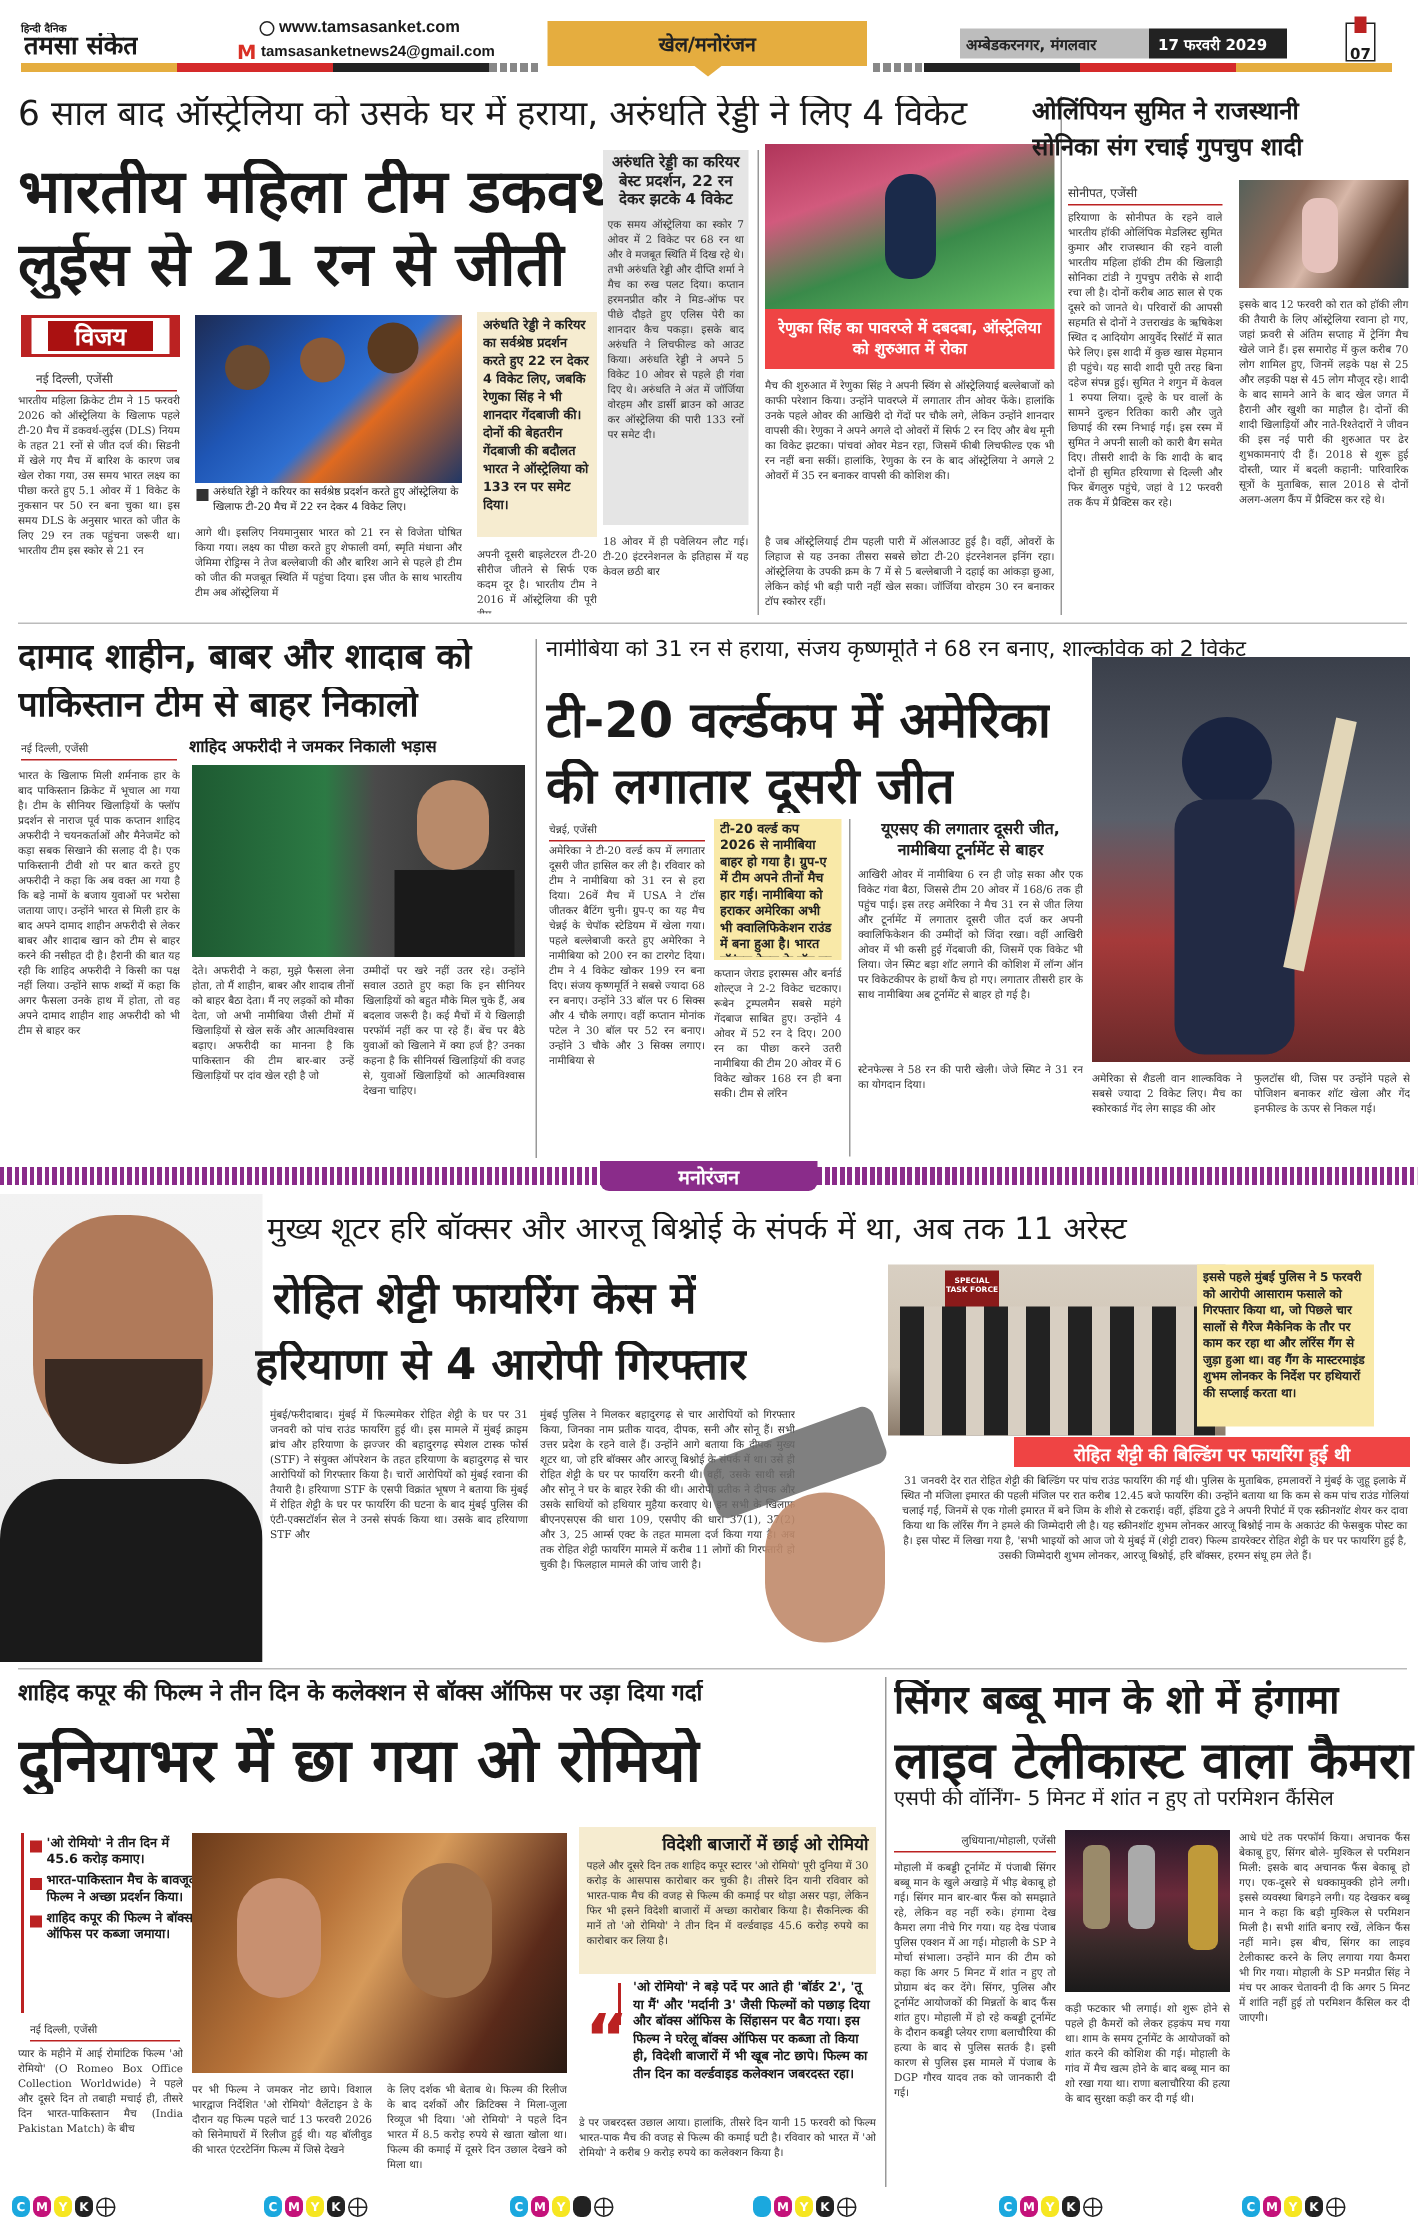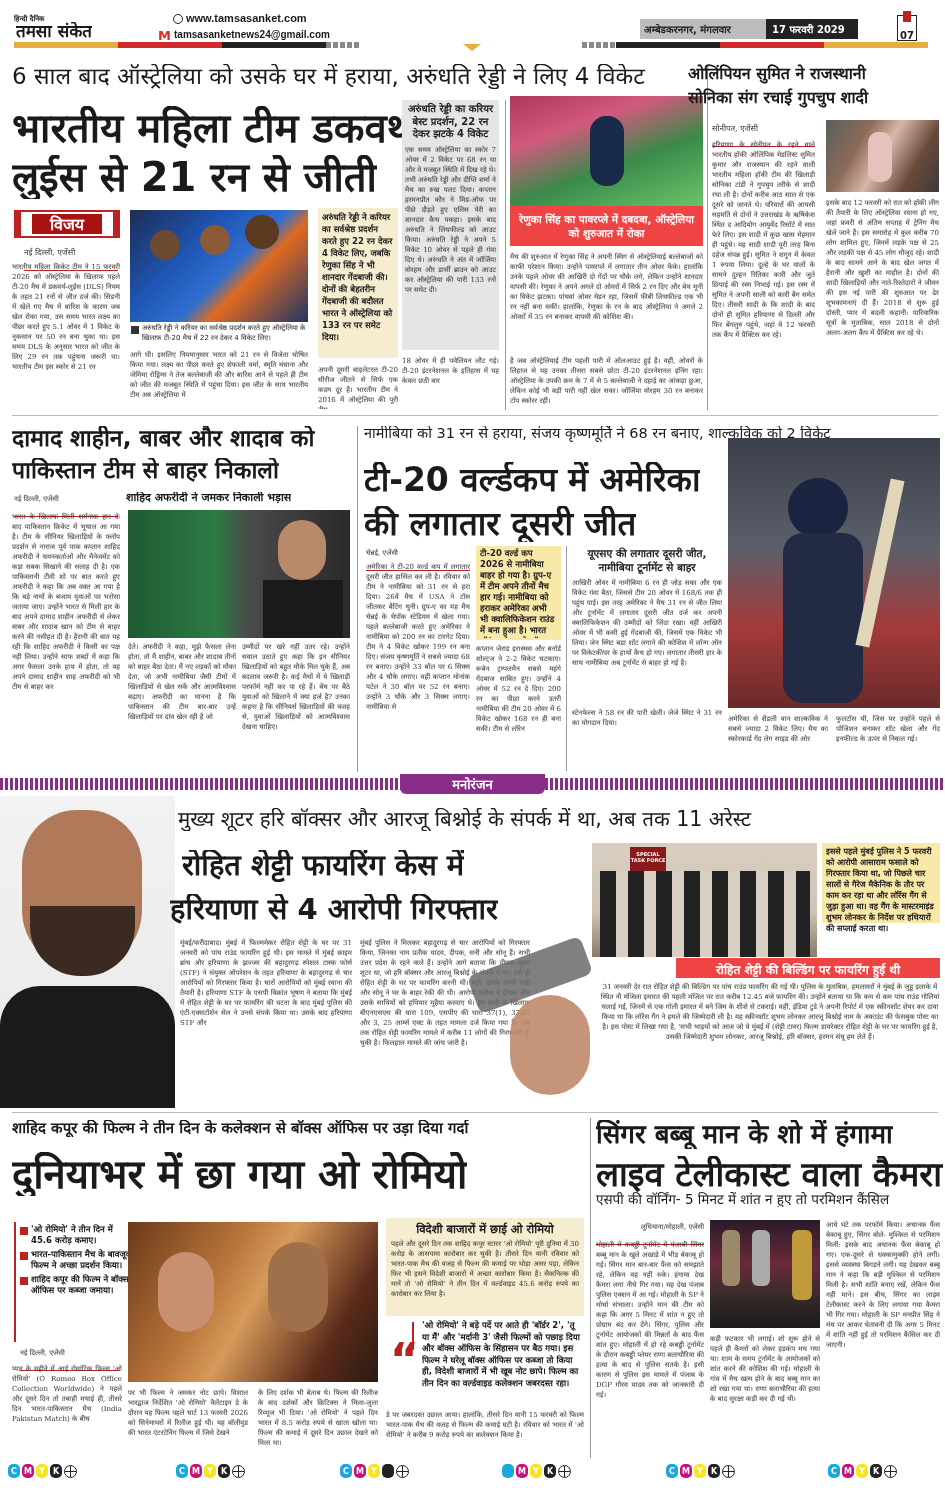--- a/index.html
+++ b/index.html
@@ -1,21 +1,21 @@
 <!DOCTYPE html>
 <html><head>
 <meta charset="utf-8">
 <style>
 *{box-sizing:border-box;margin:0;padding:0}
 body{width:945px;height:1488px;background:#fff;font-family:"DejaVu Sans",sans-serif;color:#1a1a1a;position:relative;overflow:hidden}
 .abs{position:absolute}
 .hd{font-family:"DejaVu Sans",sans-serif;font-weight:bold;color:#1a1a1a;line-height:1.1;overflow:hidden;white-space:nowrap}
 .body{font-family:"DejaVu Serif",serif;font-size:7px;line-height:10px;color:#333;text-align:justify;overflow:hidden}
 .photo{overflow:hidden}
-.dateline{font-size:8px;color:#333;border-bottom:1.5px solid #b22;padding-bottom:13px;font-family:"DejaVu Serif",serif}
+.dateline{font-size:8px;color:#333;border-bottom:1.5px solid #b22;padding-bottom:3px;font-family:"DejaVu Serif",serif}
 .box-gray{background:#e5e5e5}
 .box-cream{background:#f6ecd0}
 .box-yellow{background:#f9e9a8}
 .caption-bar{background:#ef4444;color:#fff;font-weight:bold;text-align:center;font-family:"DejaVu Sans",sans-serif}
 .bar{height:6px}
 .cmyk{display:flex;gap:2px;align-items:center}
 .cmyk span{width:12px;height:14px;border-radius:5px;font-size:8px;color:#fff;display:flex;align-items:center;justify-content:center;font-family:"DejaVu Sans",sans-serif;font-weight:bold}
 .reg{width:13px;height:13px;border:1px solid #222;border-radius:50%;position:relative}
 .reg:before{content:"";position:absolute;left:5px;top:0;width:1px;height:11px;background:#222}
 .reg:after{content:"";position:absolute;top:5px;left:0;height:1px;width:11px;background:#222}
@@ -24,20 +24,23 @@
 </head>
 <body>
 
 <div class="abs" style="left:0;top:0;width:945px;height:52px">
   <div class="abs" style="left:14px;top:14px;font-size:7px;font-weight:bold">हिन्दी दैनिक</div>
   <div class="abs hd" style="left:16px;top:22px;font-size:17px">तमसा संकेत</div>
   <div class="abs" style="left:173px;top:14px;width:10px;height:10px;border:1px solid #222;border-radius:50%"></div>
   <div class="abs" style="left:186px;top:12px;font-size:11px;font-weight:bold;font-family:'Liberation Sans',sans-serif">www.tamsasanket.com</div>
   <div class="abs" style="left:158px;top:28px;font-size:13px;font-weight:bold;color:#d93025">M</div>
   <div class="abs" style="left:174px;top:29px;font-size:10px;font-weight:bold;font-family:'Liberation Sans',sans-serif">tamsasanketnews24@gmail.com</div>
+  <div class="abs" style="left:365px;top:14px;width:213px;height:30px;background:#e5ad3f;display:flex;align-items:center;justify-content:center">
+    <span style="font-size:13px;font-weight:bold;color:#222">खेल/मनोरंजन</span>
+  </div>
   <div class="abs" style="left:463px;top:44px;width:0;height:0;border-left:9px solid transparent;border-right:9px solid transparent;border-top:7px solid #e5ad3f"></div>
   <div class="abs" style="left:640px;top:19px;width:126px;height:20px;background:#bdbdbd;font-size:10px;font-weight:bold;padding:3px 4px;color:#222">अम्बेडकरनगर, मंगलवार</div>
   <div class="abs" style="left:766px;top:19px;width:92px;height:20px;background:#222;color:#fff;font-size:10px;font-weight:bold;padding:3px 6px">17 फरवरी 2029</div>
   <div class="abs" style="left:897px;top:15px;width:20px;height:26px;border:1.5px solid #222;text-align:center;padding-top:8px">
     <span style="font-size:10px;font-weight:bold">07</span>
   </div>
   <div class="abs" style="left:903px;top:11px;width:8px;height:11px;background:#b22"></div>
   <div class="abs bar" style="left:14px;top:42px;width:104px;background:#e5ad3f"></div>
   <div class="abs bar" style="left:118px;top:42px;width:104px;background:#d52a2a"></div>
   <div class="abs bar" style="left:222px;top:42px;width:104px;background:#222"></div>
@@ -145,21 +148,21 @@
   <div style="position:absolute;left:30px;top:110px;width:105px;height:70px;border-radius:0 0 50px 50px;background:#3a2a22"></div>
   <div style="position:absolute;left:0;top:190px;width:175px;height:122px;background:#1a1a1a;border-radius:40px 40px 0 0"></div>
 </div>
 <div class="abs hd" style="left:178px;top:808px;width:762px;font-size:20.5px;font-weight:normal">मुख्य शूटर हरि बॉक्सर और आरजू बिश्नोई के संपर्क में था, अब तक 11 अरेस्ट</div>
 <div class="abs hd" style="left:182px;top:850px;font-size:29px">रोहित शेट्टी फायरिंग केस में</div>
 <div class="abs hd" style="left:170px;top:894px;font-size:29px">हरियाणा से 4 आरोपी गिरफ्तार</div>
 <div class="abs photo" style="left:592px;top:843px;width:225px;height:114px;background:linear-gradient(180deg,#d8cfc2 0%,#cfc4b4 60%,#8a7a6a 100%)">
   <div style="position:absolute;left:38px;top:4px;width:36px;height:50px;background:#8a1a1a;color:#fff;font-size:5px;font-weight:bold;text-align:center;padding-top:4px">SPECIAL TASK FORCE</div>
   <div style="position:absolute;left:8px;top:28px;width:210px;height:86px;background:repeating-linear-gradient(90deg,#222 0 16px,#d8cfc2 16px 28px)"></div>
 </div>
-<div class="abs box-yellow" style="left:822px;top:843px;width:118px;height:80px;padding:3px 4px">
+<div class="abs box-yellow" style="left:798px;top:843px;width:118px;height:108px;padding:3px 4px">
   <div style="font-size:8px;line-height:11px;font-weight:bold;color:#222;overflow:hidden;height:102px">इससे पहले मुंबई पुलिस ने 5 फरवरी को आरोपी आसाराम फसाले को गिरफ्तार किया था, जो पिछले चार सालों से गैरेज मैकेनिक के तौर पर काम कर रहा था और लॉरेंस गैंग से जुड़ा हुआ था। वह गैंग के मास्टरमाइंड शुभम लोनकर के निर्देश पर हथियारों की सप्लाई करता था।</div>
 </div>
 <div class="abs body" style="left:180px;top:938px;width:172px;height:172px">मुंबई/फरीदाबाद। मुंबई में फिल्ममेकर रोहित शेट्टी के घर पर 31 जनवरी को पांच राउंड फायरिंग हुई थी। इस मामले में मुंबई क्राइम ब्रांच और हरियाणा के झज्जर की बहादुरगढ़ स्पेशल टास्क फोर्स (STF) ने संयुक्त ऑपरेशन के तहत हरियाणा के बहादुरगढ़ से चार आरोपियों को गिरफ्तार किया है। चारों आरोपियों को मुंबई रवाना की तैयारी है। हरियाणा STF के एसपी विक्रांत भूषण ने बताया कि मुंबई में रोहित शेट्टी के घर पर फायरिंग की घटना के बाद मुंबई पुलिस की एंटी-एक्सटॉर्शन सेल ने उनसे संपर्क किया था। उसके बाद हरियाणा STF और</div>
 <div class="abs body" style="left:360px;top:938px;width:170px;height:172px">मुंबई पुलिस ने मिलकर बहादुरगढ़ से चार आरोपियों को गिरफ्तार किया, जिनका नाम प्रतीक यादव, दीपक, सनी और सोनू हैं। सभी उत्तर प्रदेश के रहने वाले हैं। उन्होंने आगे बताया कि दीपक मुख्य शूटर था, जो हरि बॉक्सर और आरजू बिश्नोई के संपर्क में था। उसे ही रोहित शेट्टी के घर पर फायरिंग करनी थी। वहीं, उसके साथी सन्नी और सोनू ने घर के बाहर रेकी की थी। आरोपी प्रतीक ने दीपक और उसके साथियों को हथियार मुहैया करवाए थे। इन सभी के खिलाफ बीएनएसएस की धारा 109, एसपीए की धारा 37(1), 37(2) और 3, 25 आर्म्स एक्ट के तहत मामला दर्ज किया गया है। अब तक रोहित शेट्टी फायरिंग मामले में करीब 11 लोगों की गिरफ्तारी हो चुकी है। फिलहाल मामले की जांच जारी है।</div>
 <div class="abs photo" style="left:430px;top:935px;width:170px;height:170px;background:transparent">
   <div style="position:absolute;left:40px;top:20px;width:120px;height:40px;background:#6a6a6a;border-radius:8px;transform:rotate(-20deg);opacity:.85"></div>
   <div style="position:absolute;left:80px;top:60px;width:80px;height:100px;background:#c08a6a;border-radius:40px;opacity:.9"></div>
 </div>
 <div class="abs caption-bar" style="left:676px;top:958px;width:264px;height:20px;font-size:12px;padding-top:3px">रोहित शेट्टी की बिल्डिंग पर फायरिंग हुई थी</div>
 <div class="abs body" style="left:600px;top:982px;width:340px;height:126px;text-align:center">31 जनवरी देर रात रोहित शेट्टी की बिल्डिंग पर पांच राउंड फायरिंग की गई थी। पुलिस के मुताबिक, हमलावरों ने मुंबई के जुहू इलाके में स्थित नौ मंजिला इमारत की पहली मंजिल पर रात करीब 12.45 बजे फायरिंग की। उन्होंने बताया था कि कम से कम पांच राउंड गोलियां चलाई गईं, जिनमें से एक गोली इमारत में बने जिम के शीशे से टकराई। वहीं, इंडिया टुडे ने अपनी रिपोर्ट में एक स्क्रीनशॉट शेयर कर दावा किया था कि लॉरेंस गैंग ने हमले की जिम्मेदारी ली है। यह स्क्रीनशॉट शुभम लोनकर आरजू बिश्नोई नाम के अकाउंट की फेसबुक पोस्ट का है। इस पोस्ट में लिखा गया है, 'सभी भाइयों को आज जो ये मुंबई में (शेट्टी टावर) फिल्म डायरेक्टर रोहित शेट्टी के घर पर फायरिंग हुई है, उसकी जिम्मेदारी शुभम लोनकर, आरजू बिश्नोई, हरि बॉक्सर, हरमन संधू हम लेते हैं।</div>
@@ -184,21 +187,21 @@
 </div>
 <div class="abs dateline" style="left:20px;top:1348px;width:100px;font-size:7px">नई दिल्ली, एजेंसी</div>
 <div class="abs body" style="left:12px;top:1364px;width:110px;height:92px">प्यार के महीने में आई रोमांटिक फिल्म 'ओ रोमियो' (O Romeo Box Office Collection Worldwide) ने पहले और दूसरे दिन तो तबाही मचाई ही, तीसरे दिन भारत-पाकिस्तान मैच (India Pakistan Match) के बीच</div>
 <div class="abs photo" style="left:128px;top:1222px;width:250px;height:160px;background:linear-gradient(120deg,#6a3a1a 0%,#b8743a 35%,#d69a5a 50%,#5a2a1a 80%,#2a1a12 100%)">
   <div style="position:absolute;left:30px;top:30px;width:56px;height:80px;border-radius:28px;background:#c89070"></div>
   <div style="position:absolute;left:140px;top:20px;width:60px;height:90px;border-radius:30px;background:#a0704a"></div>
 </div>
 <div class="abs body" style="left:128px;top:1388px;width:120px;height:68px">पर भी फिल्म ने जमकर नोट छापे। विशाल भारद्वाज निर्देशित 'ओ रोमियो' वैलेंटाइन डे के दौरान यह फिल्म पहले चार्ट 13 फरवरी 2026 को सिनेमाघरों में रिलीज हुई थी। यह बॉलीवुड की भारत एंटरटेनिंग फिल्म में जिसे देखने</div>
 <div class="abs body" style="left:258px;top:1388px;width:120px;height:68px">के लिए दर्शक भी बेताब थे। फिल्म की रिलीज के बाद दर्शकों और क्रिटिक्स ने मिला-जुला रिव्यूज भी दिया। 'ओ रोमियो' ने पहले दिन भारत में 8.5 करोड़ रुपये से खाता खोला था। फिल्म की कमाई में दूसरे दिन उछाल देखने को मिला था।</div>
 <div class="abs box-cream" style="left:386px;top:1218px;width:198px;height:98px;padding:3px 5px">
-  <div style="font-size:11.5px;font-weight:bold;text-align:center;margin-bottom:3px">विदेशी बाजारों में छाई ओ रोमियो</div>
+  <div style="font-size:11.5px;font-weight:bold;text-align:right;margin-bottom:3px">विदेशी बाजारों में छाई ओ रोमियो</div>
   <div class="body" style="height:72px">पहले और दूसरे दिन तक शाहिद कपूर स्टारर 'ओ रोमियो' पूरी दुनिया में 30 करोड़ के आसपास कारोबार कर चुकी है। तीसरे दिन यानी रविवार को भारत-पाक मैच की वजह से फिल्म की कमाई पर थोड़ा असर पड़ा, लेकिन फिर भी इसने विदेशी बाजारों में अच्छा कारोबार किया है। सैकनिल्क की मानें तो 'ओ रोमियो' ने तीन दिन में वर्ल्डवाइड 45.6 करोड़ रुपये का कारोबार कर लिया है।</div>
 </div>
 <div class="abs" style="left:390px;top:1338px;font-size:44px;font-weight:bold;color:#b22;line-height:1">“</div>
 <div class="abs divider-v" style="left:412px;top:1322px;height:28px;background:#b22;width:2px"></div>
 <div class="abs" style="left:422px;top:1320px;width:162px;height:84px;font-size:8.5px;line-height:11.5px;font-weight:bold;overflow:hidden">'ओ रोमियो' ने बड़े पर्दे पर आते ही 'बॉर्डर 2', 'तू या मैं' और 'मर्दानी 3' जैसी फिल्मों को पछाड़ दिया और बॉक्स ऑफिस के सिंहासन पर बैठ गया। इस फिल्म ने घरेलू बॉक्स ऑफिस पर कब्जा तो किया ही, विदेशी बाजारों में भी खूब नोट छापे। फिल्म का तीन दिन का वर्ल्डवाइड कलेक्शन जबरदस्त रहा।</div>
 <div class="abs body" style="left:386px;top:1410px;width:198px;height:46px">डे पर जबरदस्त उछाल आया। हालांकि, तीसरे दिन यानी 15 फरवरी को फिल्म भारत-पाक मैच की वजह से फिल्म की कमाई घटी है। रविवार को भारत में 'ओ रोमियो' ने करीब 9 करोड़ रुपये का कलेक्शन किया है।</div>
 
 <div class="abs divider-v" style="left:590px;top:1118px;height:340px"></div>
 
 <div class="abs hd" style="left:596px;top:1120px;font-size:26px">सिंगर बब्बू मान के शो में हंगामा</div>

